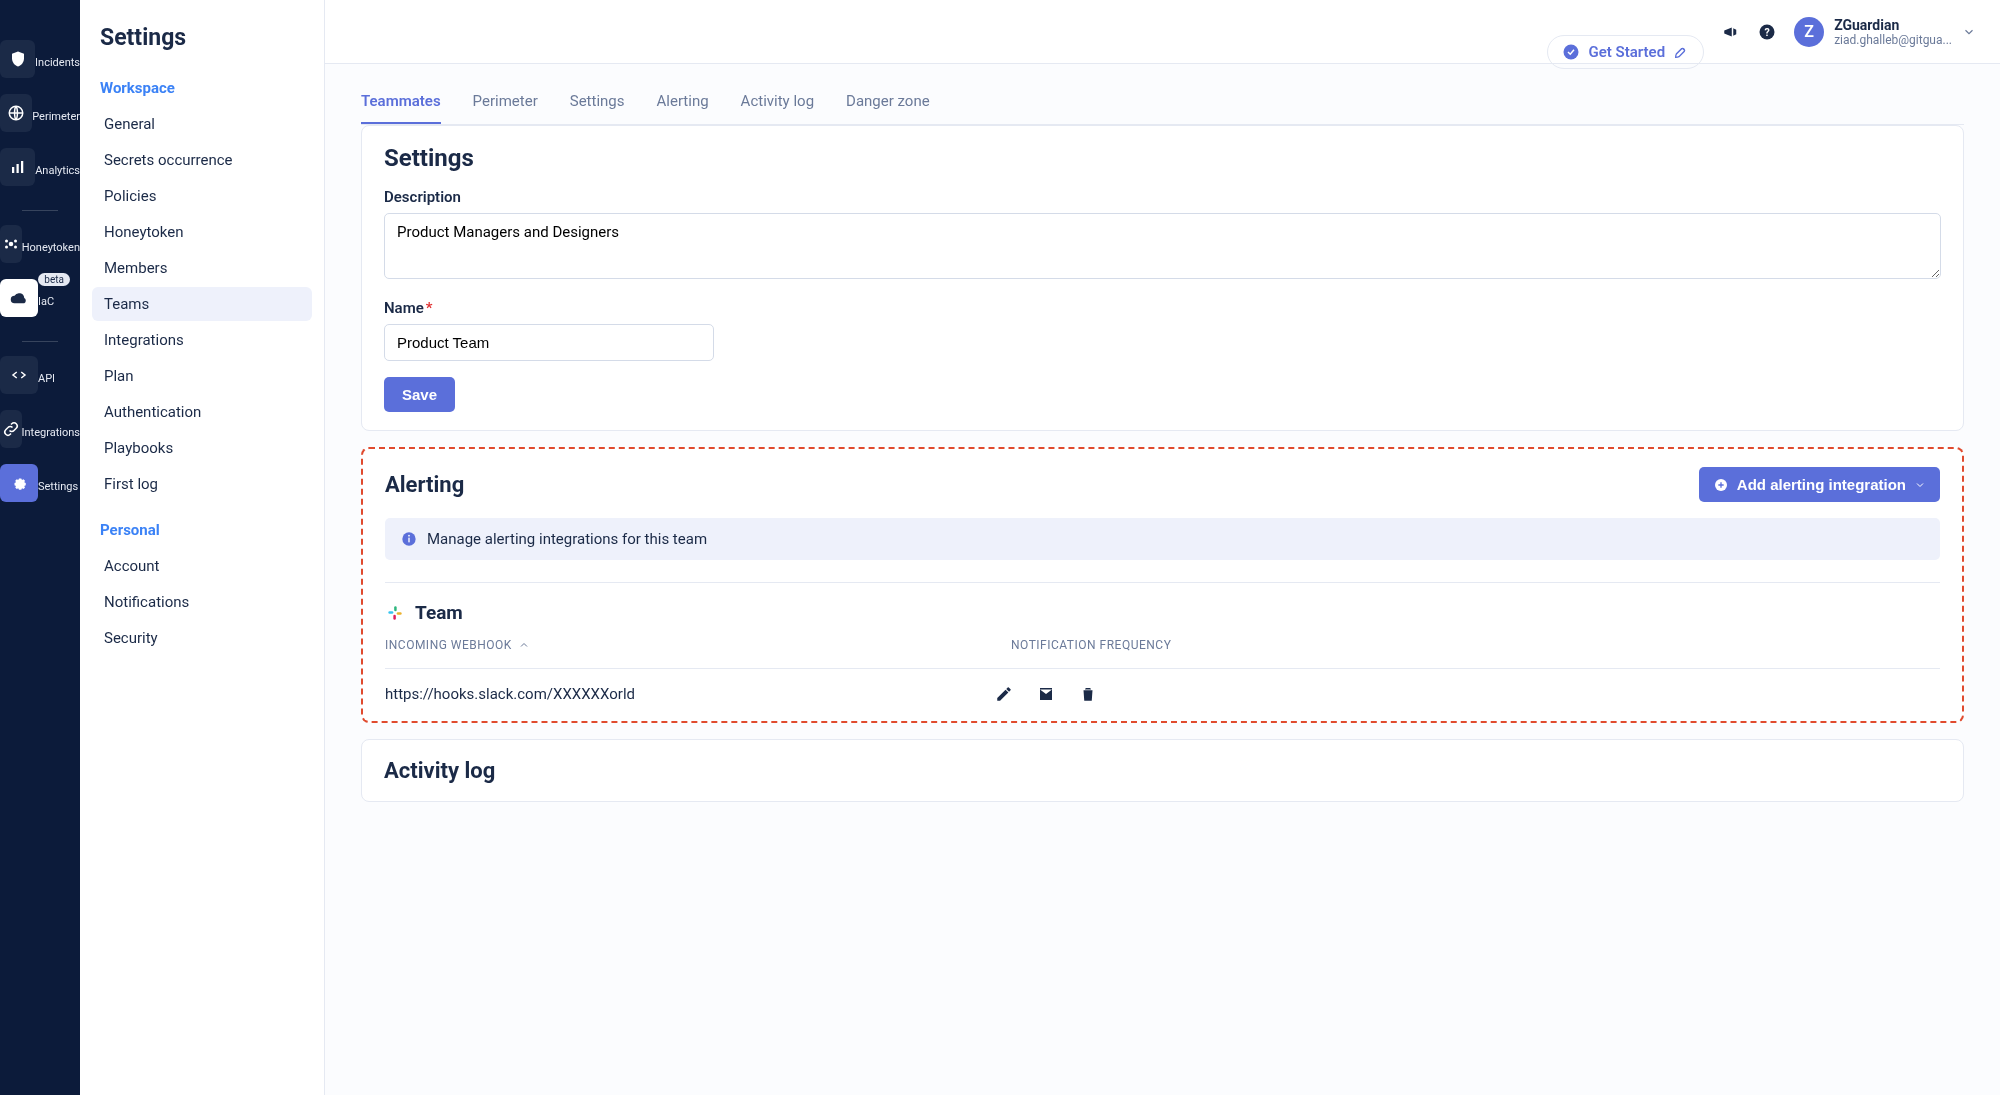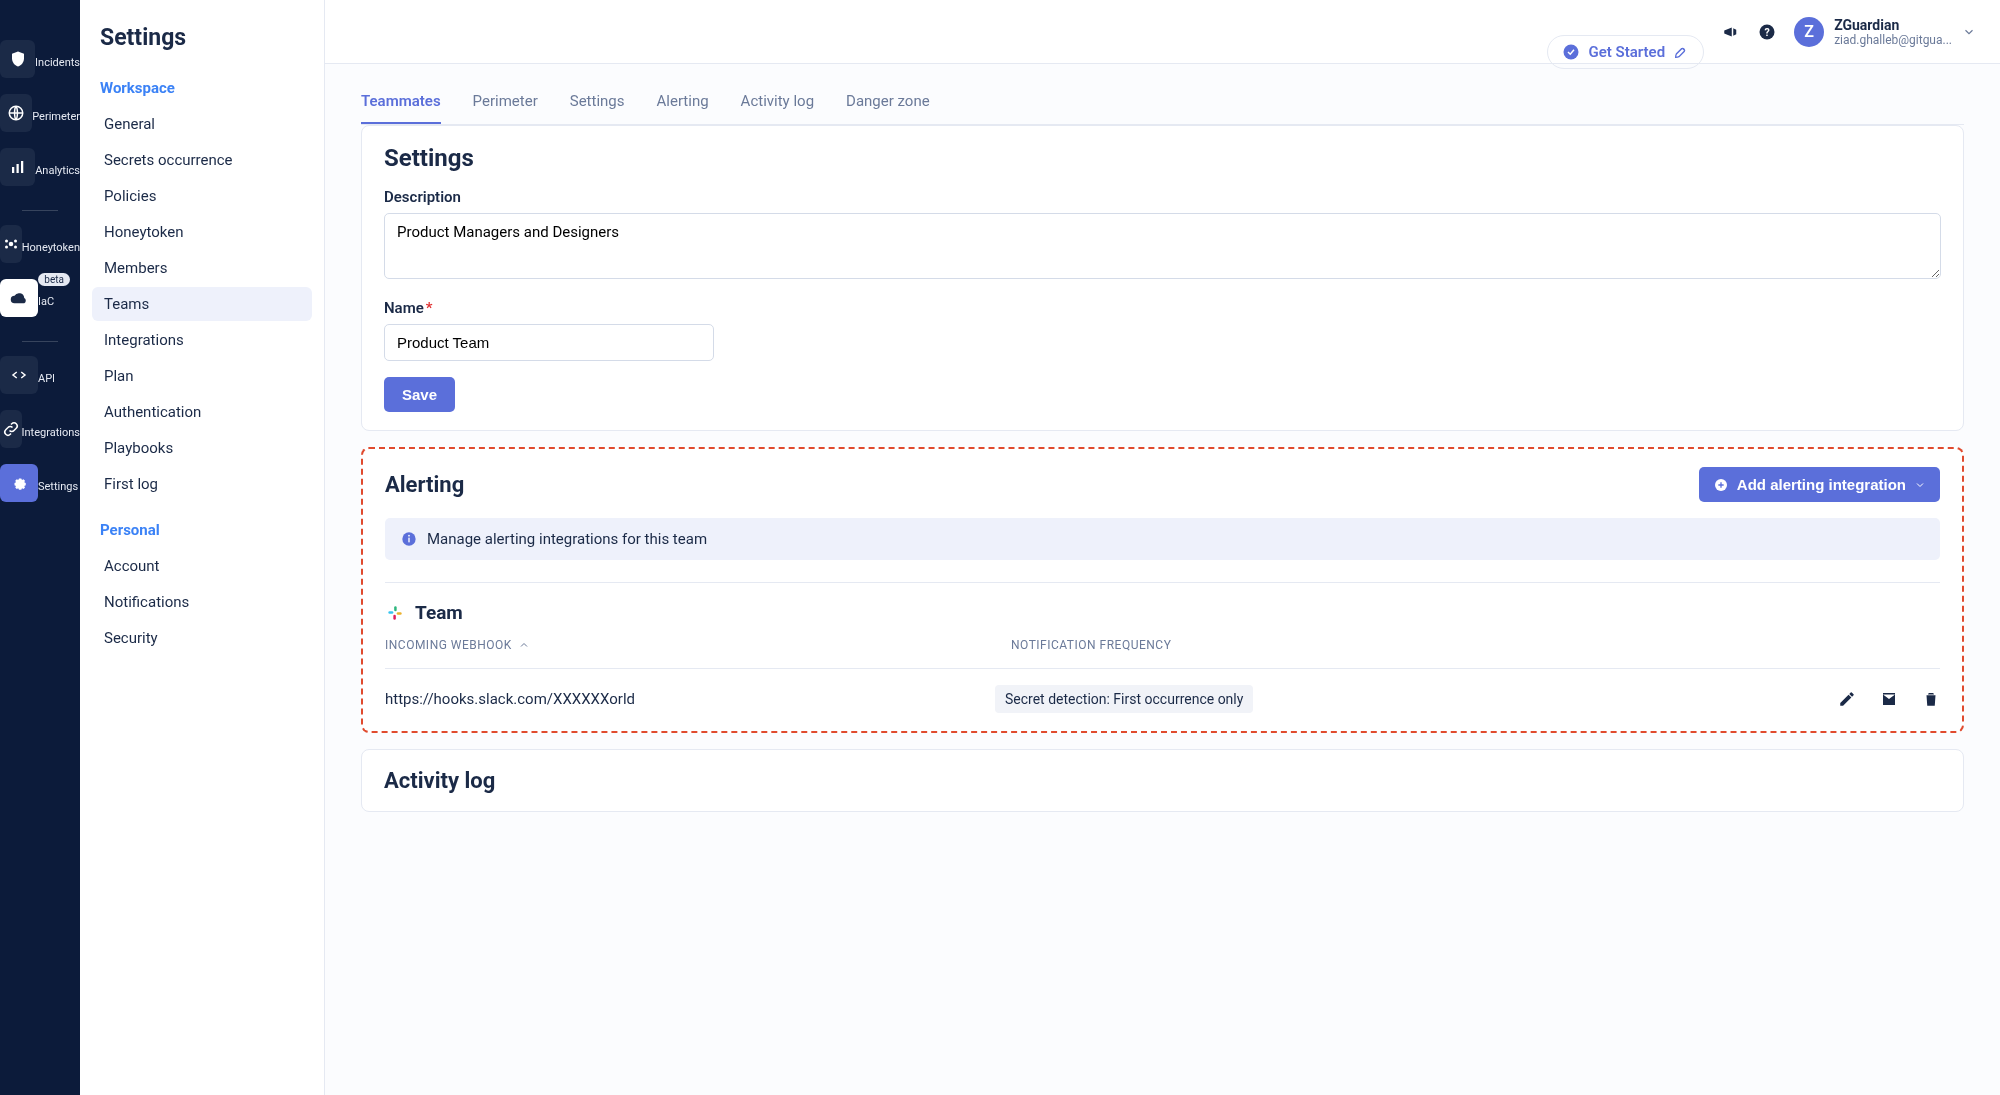--- a/index.html
+++ b/index.html
@@ -289,23 +289,20 @@
               <svg width="12" height="12" viewBox="0 0 24 24" fill="none" stroke="#6b7a99" stroke-width="2">
                   <path d="m6 15 6-6 6 6"></path>
                 </svg>
             </span>
           </div>
           <div class="th-freq">NOTIFICATION FREQUENCY</div>
         </div>
         <div class="divider2"></div>
         <div class="row">
           <div class="cell-webhook">https://hooks.slack.com/XXXXXXorld</div>
-          <div class="cell-freq">
-            <span class="chip">Secret detection: First occurrence only</span>
-          </div>
           <div class="row-actions">
             <span class="row-action">
               <svg width="18" height="18" viewBox="0 0 24 24" fill="#1b2a47">
                   <path d="M3 17.25V21h3.75L17.81 9.94l-3.75-3.75L3 17.25ZM20.71 7.04a1 1 0 0 0 0-1.41l-2.34-2.34a1 1 0 0 0-1.41 0L15 5.25l3.75 3.75 1.96-1.96Z"></path>
                 </svg>
             </span>
             <span class="row-action">
               <svg width="18" height="18" viewBox="0 0 24 24" fill="#1b2a47">
                   <path d="M4 4h16v16H4V4Zm0 2 8 6 8-6"></path>
                 </svg>

